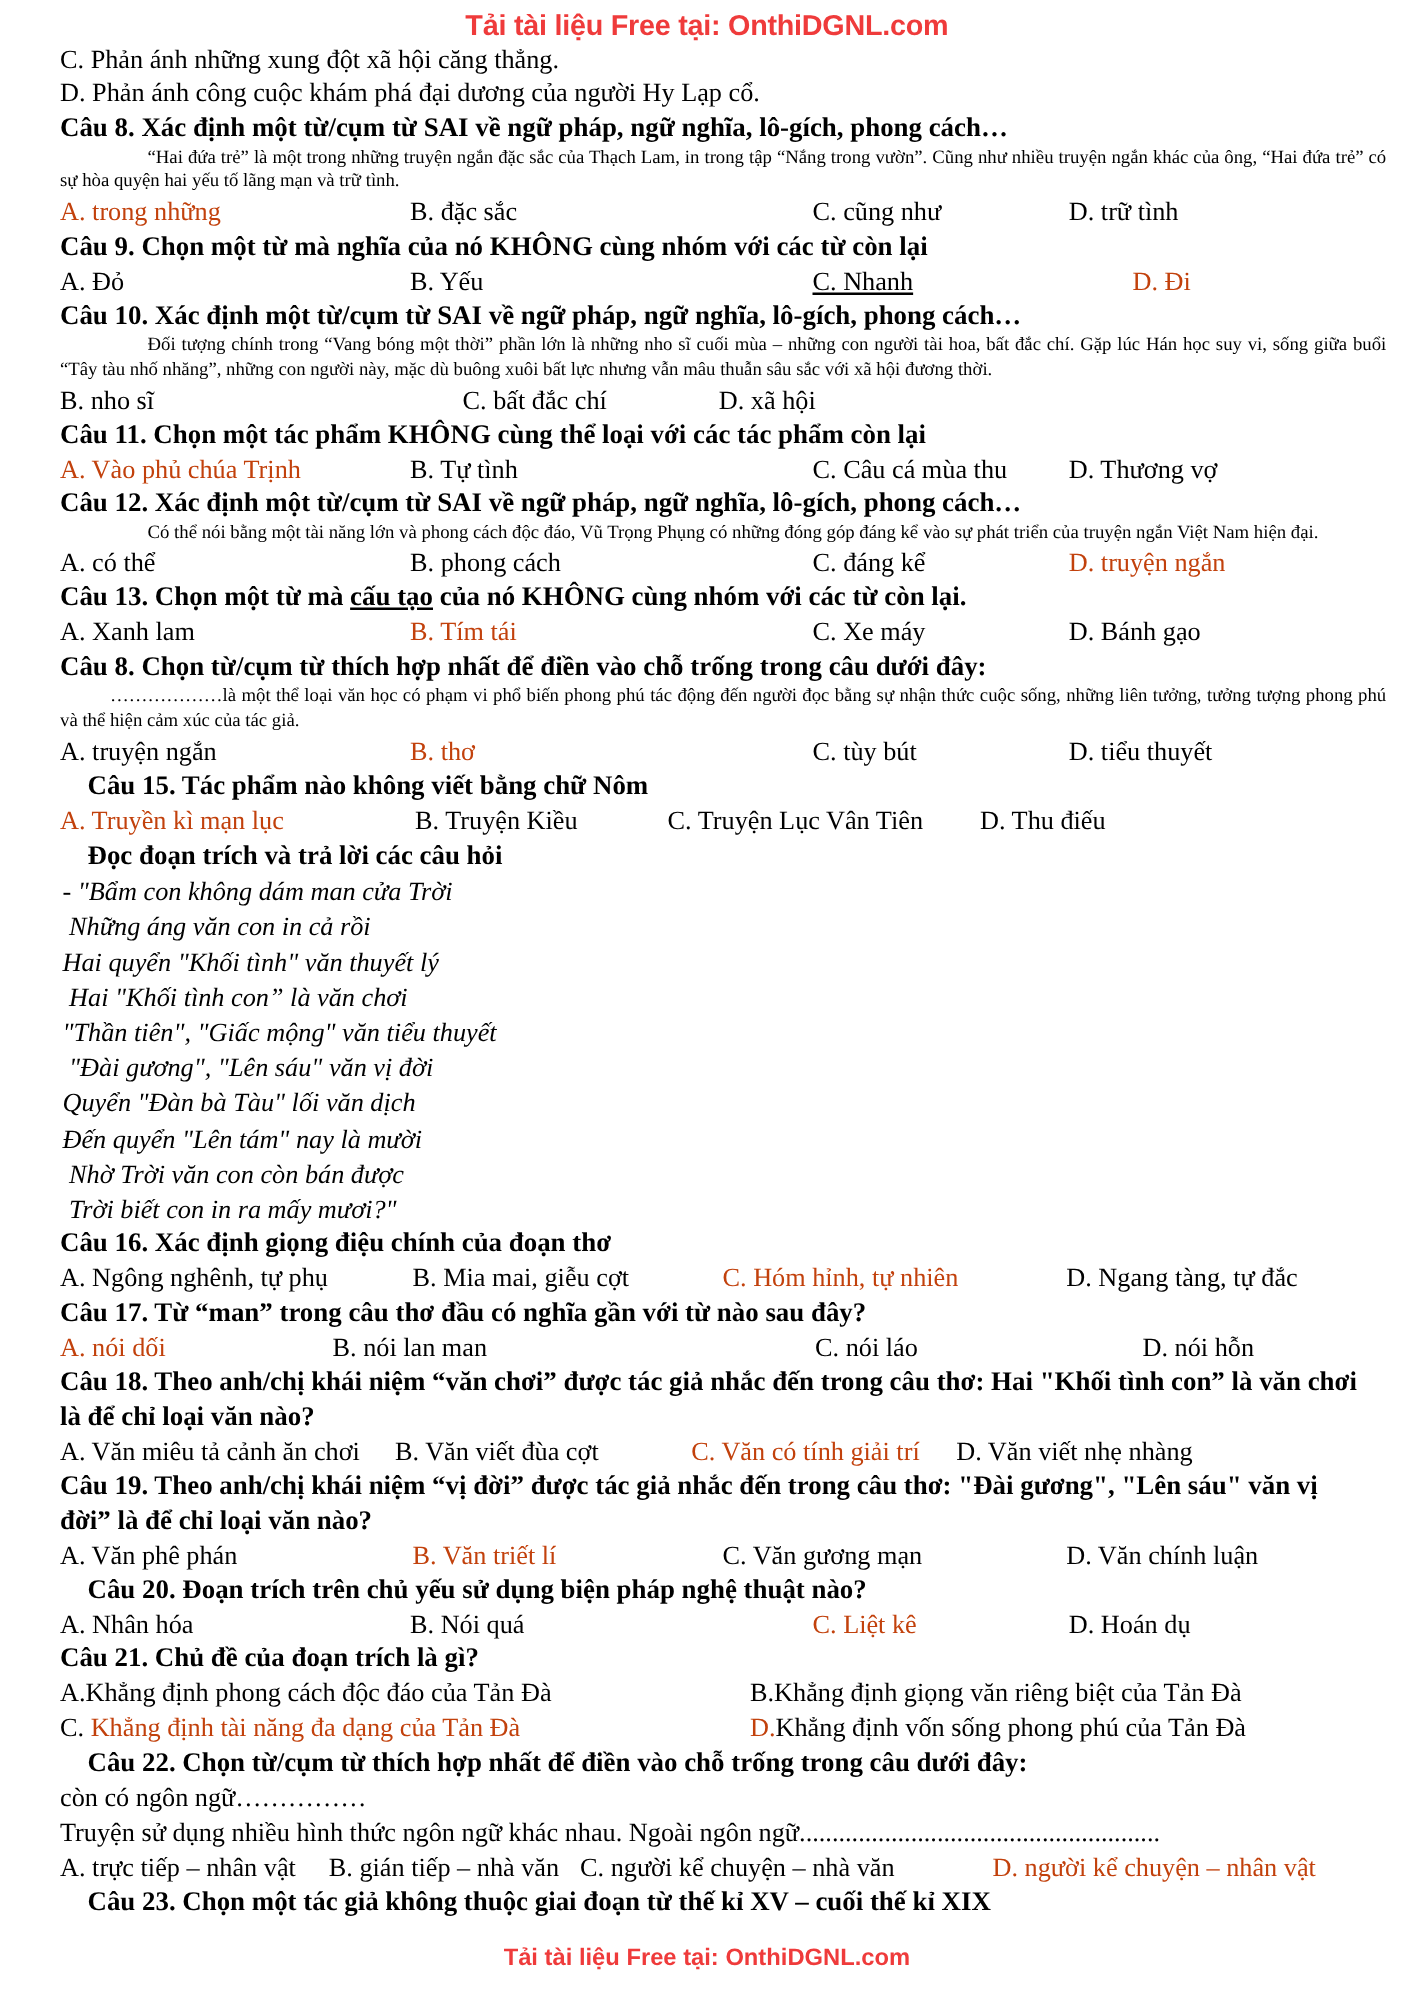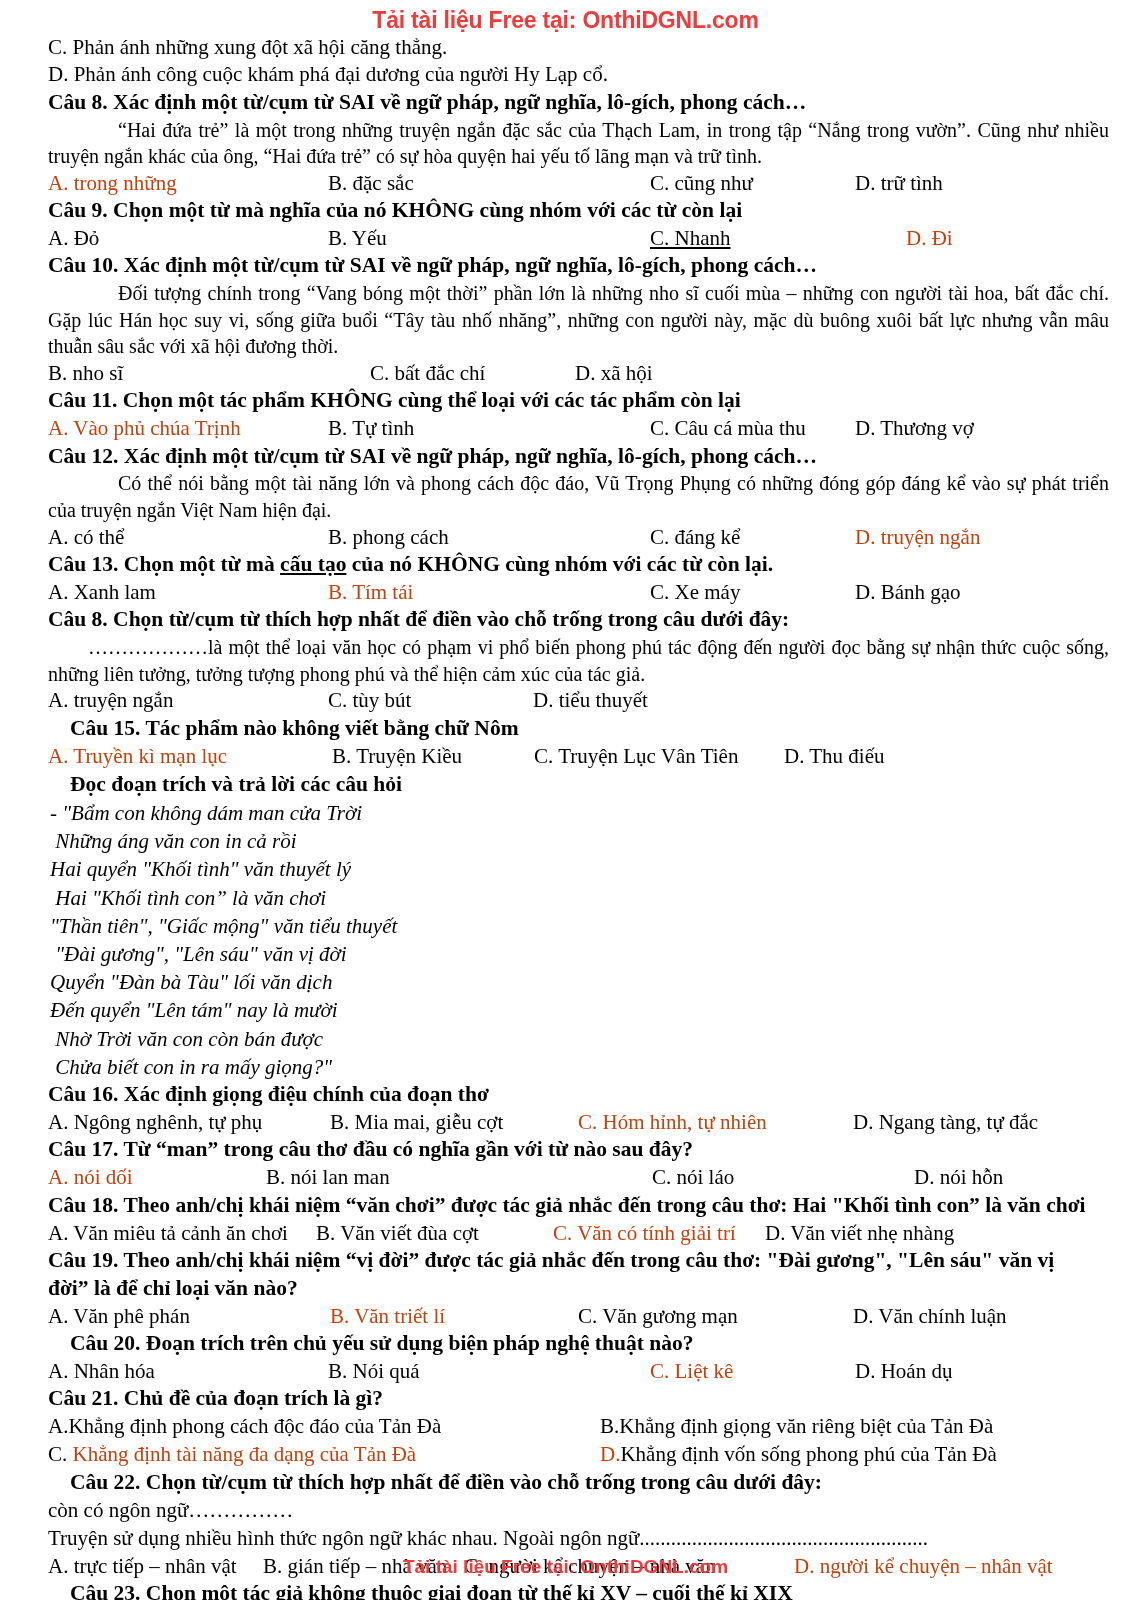--- a/index.html
+++ b/index.html
@@ -51,21 +51,21 @@
   .q {
     font-weight: bold;
     font-size: 21.5px;
     line-height: 1.3;
     white-space: nowrap;
   }
   .q.indent {
     padding-left: 22px;
   }
   .stem {
-    font-size: 20px;
+    font-size: 15px;
     line-height: 1.33;
     text-align: justify;
     text-indent: 70px;
     margin: 0;
   }
   .stem.small-indent {
     text-indent: 40px;
   }
   .plain {
     font-size: 21px;
@@ -195,20 +195,21 @@
       <span class="c-a">A. Xanh lam</span>
       <span class="c-b red">B. Tím tái</span>
       <span class="c-c">C. Xe máy</span>
       <span class="c-d">D. Bánh gạo</span>
     </div>
 
     <div class="q">Câu 8. Chọn từ/cụm từ thích hợp nhất để điền vào chỗ trống trong câu dưới đây:</div>
     <div class="stem small-indent">………………là một thể loại văn học có phạm vi phổ biến phong phú tác động đến người đọc bằng sự nhận thức cuộc sống, những liên tưởng, tưởng tượng phong phú và thể hiện cảm xúc của tác giả.</div>
     <div class="opts">
       <span class="c-a">A. truyện ngắn</span>
+      <span class="c-b red">B. thơ</span>
       <span class="c-c">C. tùy bút</span>
       <span class="c-d">D. tiểu thuyết</span>
     </div>
 
     <div class="q indent">Câu 15. Tác phẩm nào không viết bằng chữ Nôm</div>
     <div class="opts v15">
       <span class="c-a red">A. Truyền kì mạn lục</span>
       <span class="c-b">B. Truyện Kiều</span>
       <span class="c-c">C. Truyện Lục Vân Tiên</span>
       <span class="c-d">D. Thu điếu</span>
@@ -218,40 +219,41 @@
     <div class="poem">
       <div>- "Bẩm con không dám man cửa Trời</div>
       <div> Những áng văn con in cả rồi</div>
       <div>Hai quyển "Khối tình" văn thuyết lý</div>
       <div> Hai "Khối tình con” là văn chơi</div>
       <div>"Thần tiên", "Giấc mộng" văn tiểu thuyết</div>
       <div> "Đài gương", "Lên sáu" văn vị đời</div>
       <div>Quyển "Đàn bà Tàu" lối văn dịch</div>
       <div>Đến quyển "Lên tám" nay là mười</div>
       <div> Nhờ Trời văn con còn bán được</div>
-      <div> Chửa biết con in ra mấy giọng?"</div>
+      <div> Trời biết con in ra mấy mươi?"</div>
     </div>
 
     <div class="q">Câu 16. Xác định giọng điệu chính của đoạn thơ</div>
     <div class="opts v16">
       <span class="c-a">A. Ngông nghênh, tự phụ</span>
       <span class="c-b">B. Mia mai, giễu cợt</span>
       <span class="c-c red">C. Hóm hỉnh, tự nhiên</span>
       <span class="c-d">D. Ngang tàng, tự đắc</span>
     </div>
 
     <div class="q">Câu 17. Từ “man” trong câu thơ đầu có nghĩa gần với từ nào sau đây?</div>
     <div class="opts v17">
       <span class="c-a red">A. nói dối</span>
       <span class="c-b">B. nói lan man</span>
       <span class="c-c">C. nói láo</span>
       <span class="c-d">D. nói hỗn</span>
     </div>
 
     <div class="q">Câu 18. Theo anh/chị khái niệm “văn chơi” được tác giả nhắc đến trong câu thơ: Hai "Khối tình con” là văn chơi</div>
+    <div class="q">là để chỉ loại văn nào?</div>
     <div class="opts v18">
       <span class="c-a">A. Văn miêu tả cảnh ăn chơi</span>
       <span class="c-b">B. Văn viết đùa cợt</span>
       <span class="c-c red">C. Văn có tính giải trí</span>
       <span class="c-d">D. Văn viết nhẹ nhàng</span>
     </div>
 
     <div class="q">Câu 19. Theo anh/chị khái niệm “vị đời” được tác giả nhắc đến trong câu thơ: "Đài gương", "Lên sáu" văn vị</div>
     <div class="q">đời” là để chỉ loại văn nào?</div>
     <div class="opts v16">

